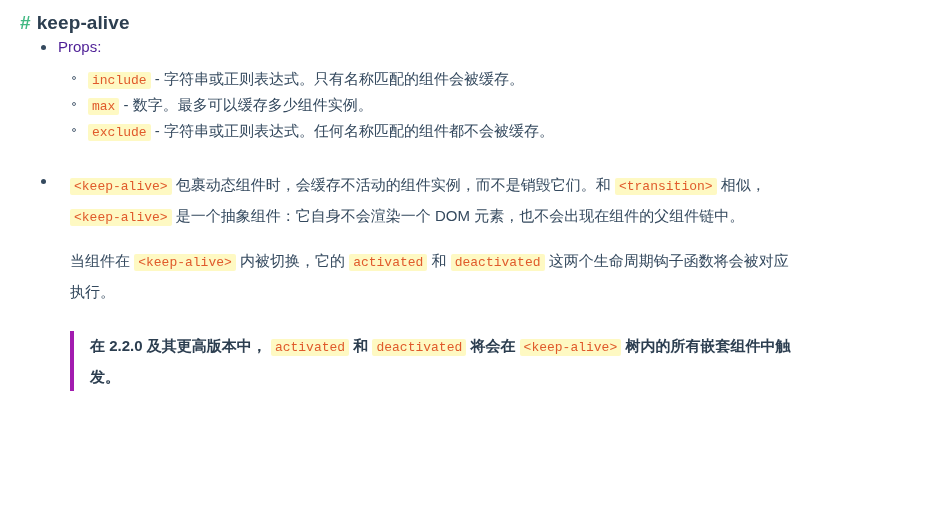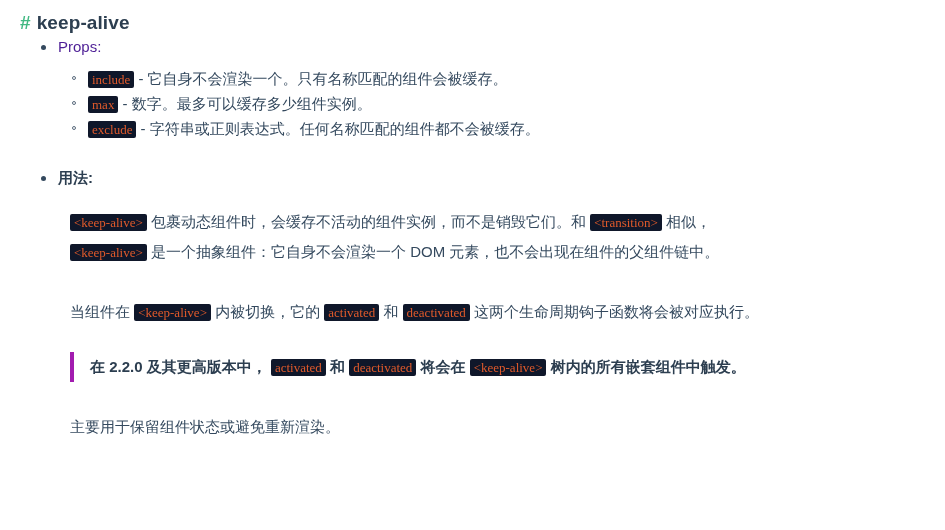--- a/index.html
+++ b/index.html
@@ -90,45 +90,45 @@
     width: 4px;
     height: 4px;
     border-radius: 50%;
     border: 1px solid #5a6b7d;
     background: transparent;
     box-sizing: border-box;
   }
 
   
   code.inline {
-    font-family: Liberation Serif, serif;
+    font-family: Liberation Mono, monospace;
     font-size: 13px;
     color: #e05a2b;
-    background: #0f172a;
+    background: #fef9c3;
     padding: 1px 4px;
     border-radius: 2px;
     white-space: nowrap;
     font-weight: 400;
   }
 
   
   .para {
     font-size: 15px;
     line-height: 29px;
     color: #34495e;
     margin: 0;
     padding: 0;
     max-width: 720px;
   }
 
   .usage-body {
     margin-top: 18px;
     padding-left: 12px;
   }
-  .usage-body .para + .para { margin-top: 30px; }
+  .usage-body .para + .para { margin-top: 14px; }
 
   
   .tip-quote {
     margin: 25px 0 0 0;
     padding: 0 0 0 16px;
     border-left: 4px solid #a21caf;
     max-width: 716px;
   }
   .tip-quote .para {
     font-weight: 700;
@@ -152,43 +152,41 @@
     <span class="anchor-hash">#</span><span>keep-alive</span>
   </h2>
 
   <ul class="lvl1">
 
     <li>
       <div class="li-label">Props:</div>
 
       <ul class="lvl2">
         <li>
-          <code class="inline">include</code><span> - 它自身不会渲染一个。只有名称匹配的组件会被缓存。</span>
+          <code class="inline">include</code><span> - 字符串或正则表达式。只有名称匹配的组件会被缓存。</span>
         </li>
         <li>
           <code class="inline">max</code><span> - 数字。最多可以缓存多少组件实例。</span>
         </li>
         <li>
           <code class="inline">exclude</code><span> - 字符串或正则表达式。任何名称匹配的组件都不会被缓存。</span>
         </li>
       </ul>
     </li>
 
     <li style="margin-top:26px;">
-      <div class="li-label bold">用法:</div>
 
       <div class="usage-body">
 
         <p class="para"><code class="inline">&lt;keep-alive&gt;</code> <span>包裹动态组件时，会缓存不活动的组件实例，而不是销毁它们。和</span> <code class="inline">&lt;transition&gt;</code> <span>相似，</span> <code class="inline">&lt;keep-alive&gt;</code> <span>是一个抽象组件：它自身不会渲染一个 DOM 元素，也不会出现在组件的父组件链中。</span></p>
 
         <p class="para"><span>当组件在</span> <code class="inline">&lt;keep-alive&gt;</code> <span>内被切换，它的</span> <code class="inline">activated</code> <span>和</span> <code class="inline">deactivated</code> <span>这两个生命周期钩子函数将会被对应执行。</span></p>
 
         <blockquote class="tip-quote">
           <p class="para"><span>在 2.2.0 及其更高版本中，</span> <code class="inline">activated</code> <span>和</span> <code class="inline">deactivated</code> <span>将会在</span> <code class="inline">&lt;keep-alive&gt;</code> <span>树内的所有嵌套组件中触发。</span></p>
         </blockquote>
 
-        <p class="para trailing">主要用于保留组件状态或避免重新渲染。</p>
 
       </div>
     </li>
 
   </ul>
 </div>
 
 </body></html>

